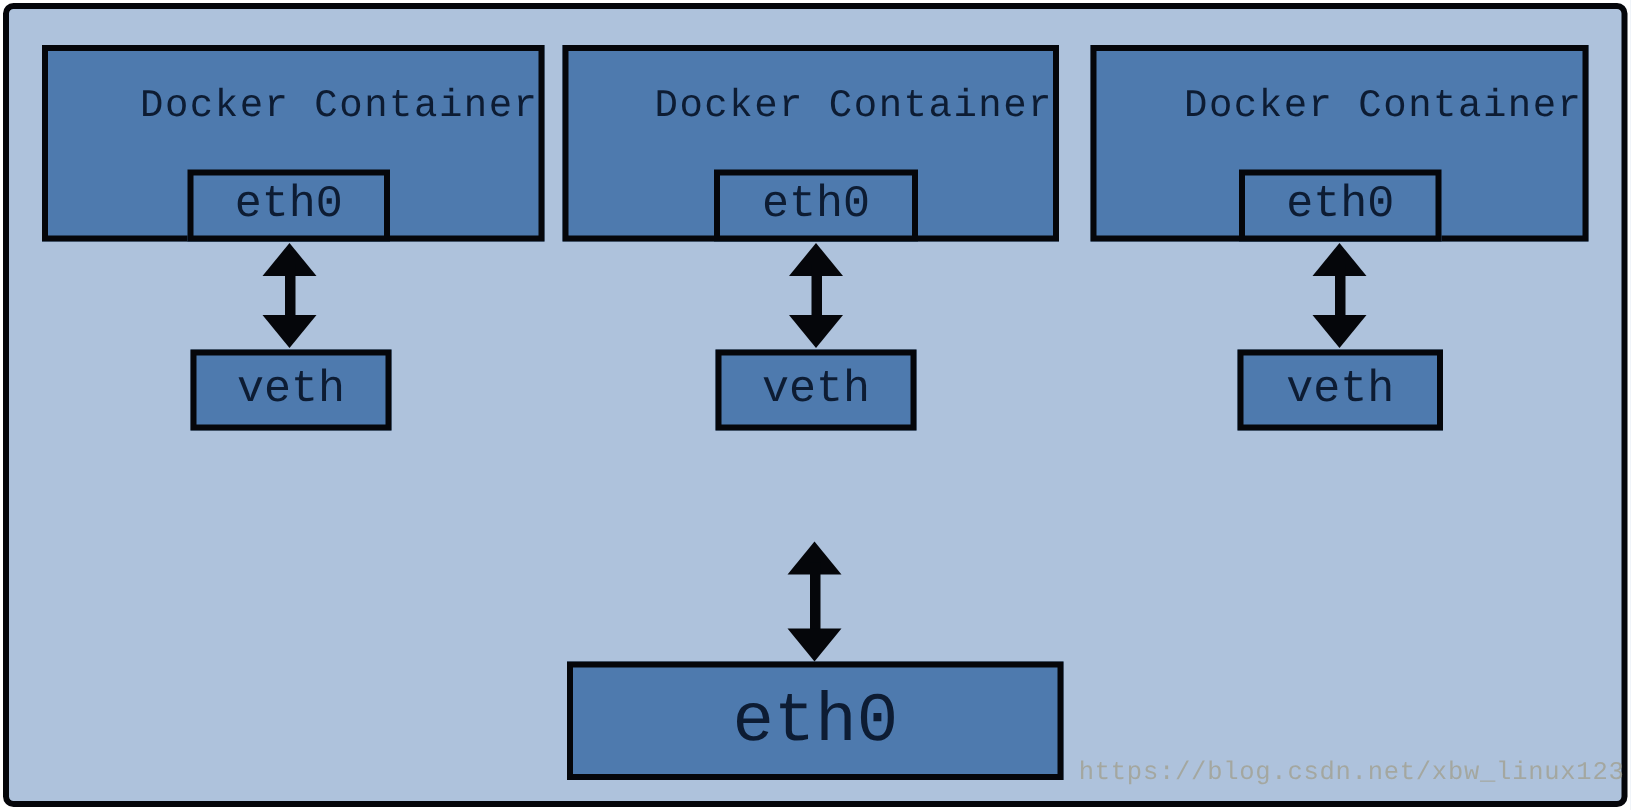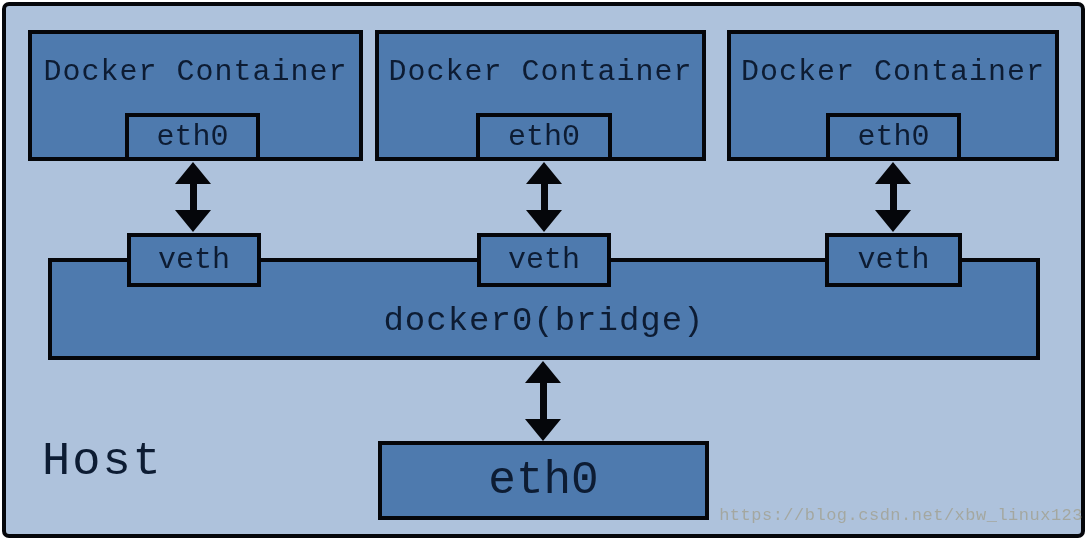--- a/index.html
+++ b/index.html
@@ -31,21 +31,21 @@
     border: 4px solid var(--line);
     border-radius: 7px;
     z-index: 0;
   }
   .blue-box {
     position: absolute;
     background: var(--box-fill);
     border: 4px solid var(--line);
   }
   .dc { z-index: 1; text-align: center; padding-top: 22px; }
-  .dc-label { font-size: 30px; line-height: 1.1; letter-spacing: 1px; white-space: nowrap; }
+  .dc-label { font-size: 26px; line-height: 1.1; letter-spacing: 1px; white-space: nowrap; text-align: right; }
   .port {
     z-index: 3;
     display: flex; align-items: center; justify-content: center;
     font-size: 30px; line-height: 1;
   }
   .bridge { z-index: 2; left: 48px; top: 258px; width: 992px; height: 102px; }
   .bridge-label {
     position: absolute;
     left: 0; right: 0; top: 42px;
     text-align: center;
@@ -142,23 +142,20 @@
     <div class="head-up"></div>
     <div class="shaft"></div>
     <div class="head-down"></div>
   </div>
   <div class="varrow arrow-3">
     <div class="head-up"></div>
     <div class="shaft"></div>
     <div class="head-down"></div>
   </div>
 
-  <div class="blue-box bridge">
-    <div class="bridge-label">docker0(bridge)</div>
-  </div>
 
   <div class="blue-box port veth-1">
     <span>veth</span>
   </div>
   <div class="blue-box port veth-2">
     <span>veth</span>
   </div>
   <div class="blue-box port veth-3">
     <span>veth</span>
   </div>
@@ -166,16 +163,15 @@
   <div class="varrow arrow-4">
     <div class="head-up"></div>
     <div class="shaft"></div>
     <div class="head-down"></div>
   </div>
 
   <div class="blue-box host-eth">
     <span>eth0</span>
   </div>
 
-  <div class="host-label">Host</div>
 
   <div class="watermark">https://blog.csdn.net/xbw_linux123</div>
 </div>
 
 </body></html>

